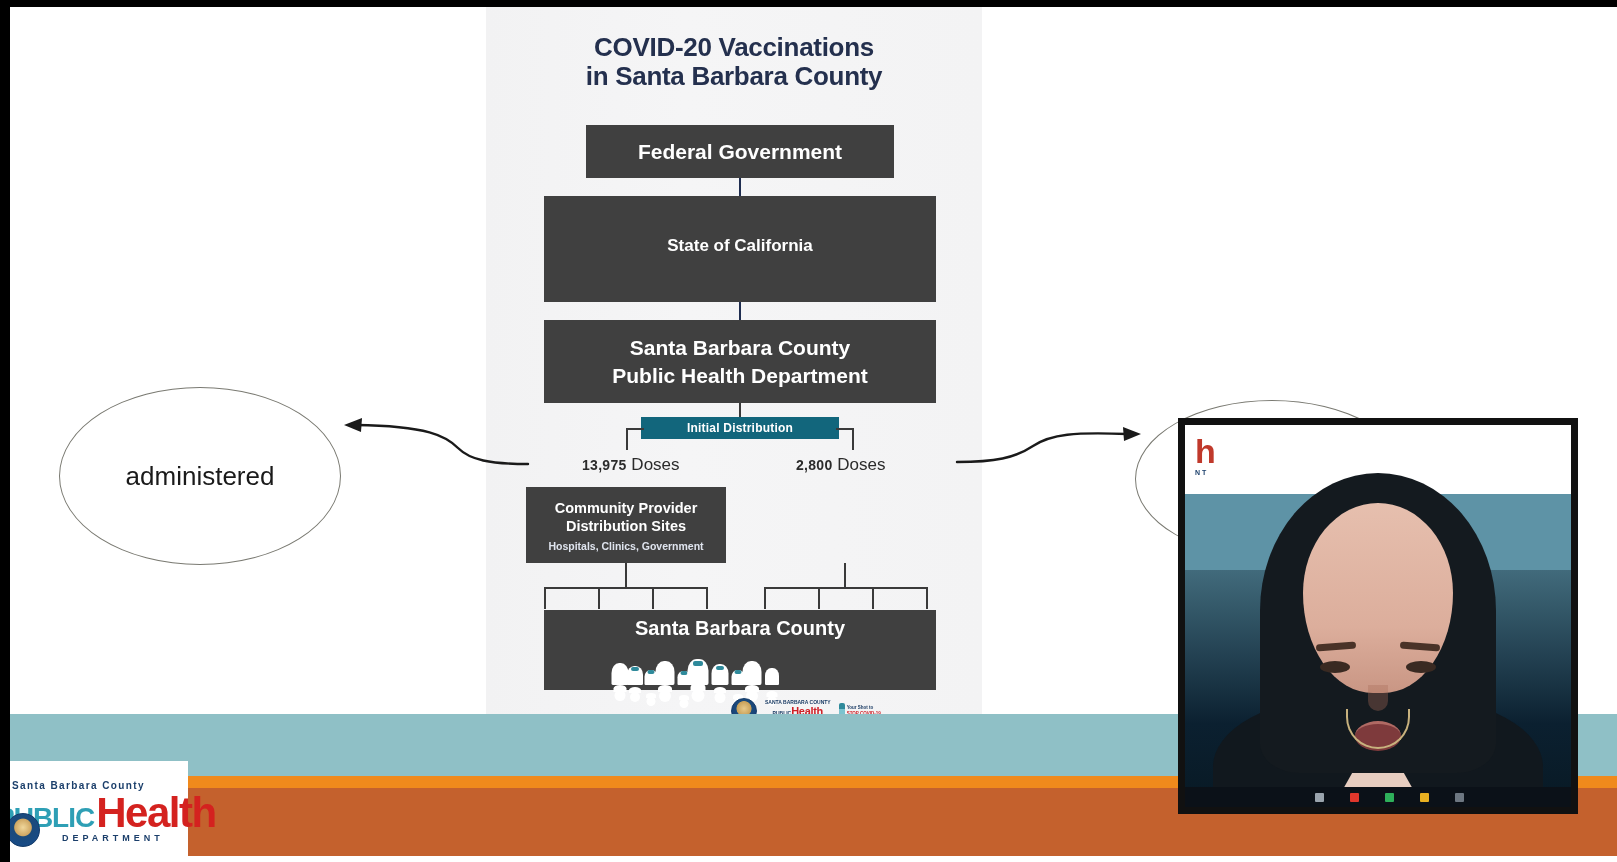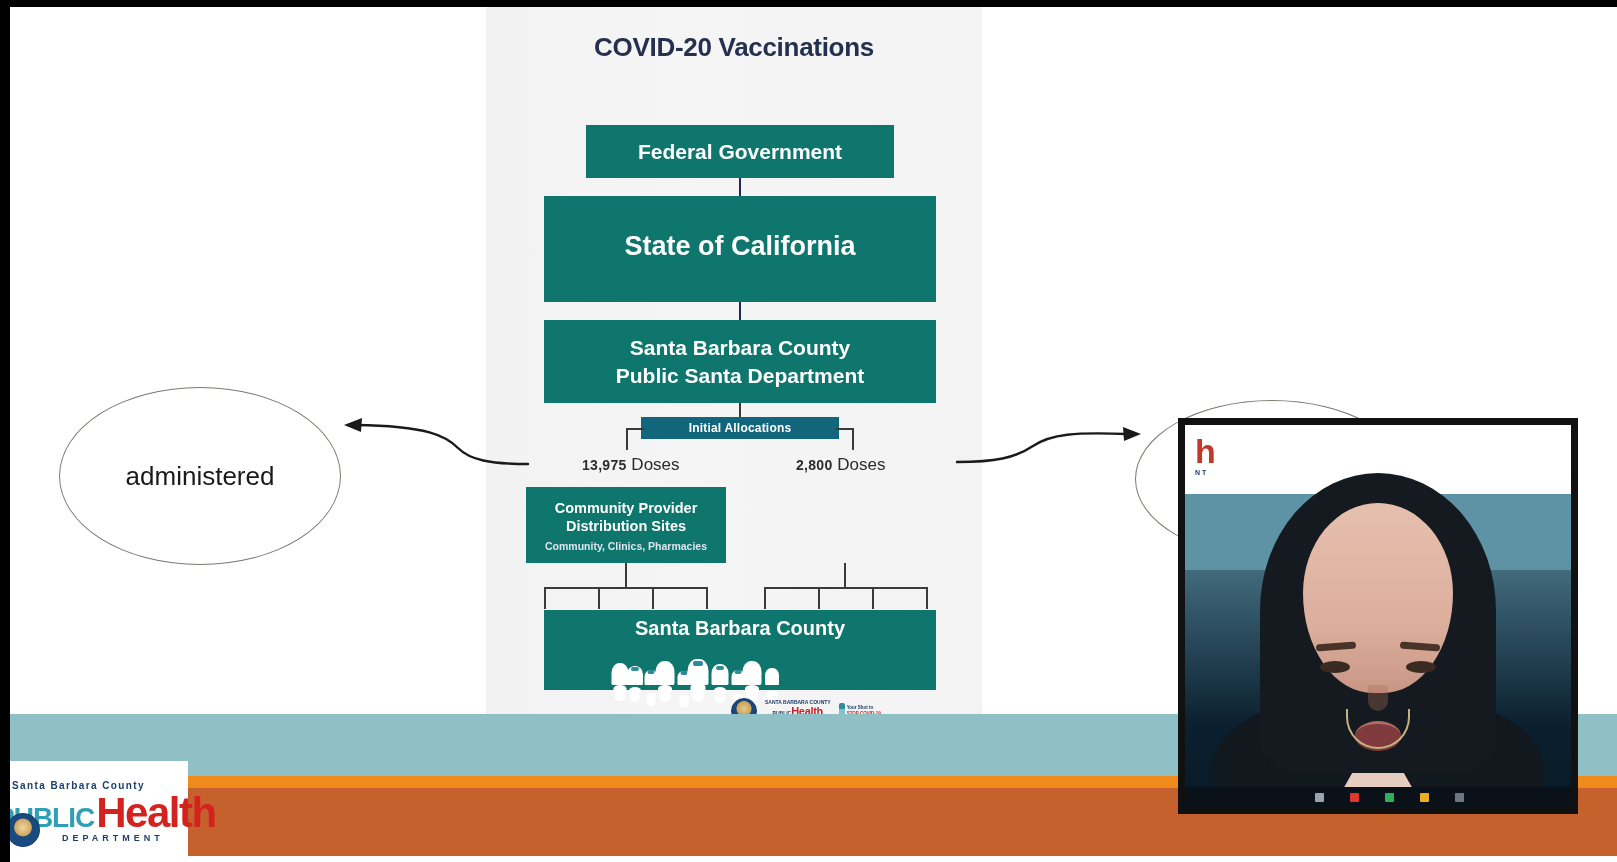--- a/index.html
+++ b/index.html
@@ -46,38 +46,38 @@
     text-align: center;
     color: #24304e;
     font-weight: bold;
     font-size: 26px;
     line-height: 29px;
     letter-spacing: -0.3px;
   }
 
   .navy-box {
     position: absolute;
-    background: #0f766e;
+    background: #404040;
     color: #ffffff;
     text-align: center;
     display: flex;
     flex-direction: column;
     align-items: center;
     justify-content: center;
   }
   .navy-box .hdr { font-weight: bold; }
 
   #box-federal {
     left: 100px; top: 118px; width: 308px; height: 53px;
     font-size: 21px;
   }
   #box-state {
     left: 58px; top: 189px; width: 392px; height: 106px;
   }
-  #box-state .hdr { font-size: 27px; margin-bottom: 6px; }
+  #box-state .hdr { font-size: 17px; margin-bottom: 6px; }
   #box-state .sub { font-size: 16px; line-height: 21px; font-weight: normal; color:#e8ebf2; }
 
   #box-county {
     left: 58px; top: 313px; width: 392px; height: 83px;
   }
   #box-county .hdr { font-size: 21px; line-height: 28px; }
 
   #box-cpds {
     left: 40px; top: 480px; width: 200px; height: 76px;
     padding: 4px 6px;
@@ -352,63 +352,64 @@
 <div id="stage">
 
   <div id="slide">
 
     <div id="infographic-panel"></div>
 
     <div id="infographic">
 
       <div class="ig-title">
         <div>COVID-20 Vaccinations</div>
+        <div>in Santa Barbara County</div>
       </div>
 
       <div class="navy-box" id="box-federal">
         <div class="hdr">Federal Government</div>
       </div>
 
       <div class="line vline" style="left:253px; top:171px; height:18px;"></div>
 
       <div class="navy-box" id="box-state">
         <div class="hdr">State of California</div>
       </div>
 
       <div class="line vline" style="left:253px; top:295px; height:18px;"></div>
 
       <div class="navy-box" id="box-county">
         <div class="hdr">Santa Barbara County</div>
-        <div class="hdr">Public Santa Department</div>
+        <div class="hdr">Public Health Department</div>
       </div>
 
       <div class="line vline thin" style="left:253px; top:396px; height:14px;"></div>
 
       <div class="teal-band">
-        <span>Initial Allocations</span>
+        <span>Initial Distribution</span>
       </div>
 
       <div class="line hline thin" style="left:140px; top:421px; width:18px;"></div>
       <div class="line vline thin" style="left:140px; top:421px; height:22px;"></div>
       <div class="line hline thin" style="left:350px; top:421px; width:18px;"></div>
       <div class="line vline thin" style="left:366px; top:421px; height:22px;"></div>
 
       <div class="dose-label" id="dose-left">
         <span class="num">13,975</span>
         <span>Doses</span>
       </div>
       <div class="dose-label" id="dose-right">
         <span class="num">2,800</span>
         <span>Doses</span>
       </div>
 
       <div class="navy-box" id="box-cpds">
         <div class="hdr">Community Provider</div>
         <div class="hdr">Distribution Sites</div>
-        <div class="sub">Community, Clinics, Pharmacies</div>
+        <div class="sub">Hospitals, Clinics, Government</div>
       </div>
 
 
       <div class="line vline thin" style="left:139px; top:556px; height:24px;"></div>
       <div class="line hline thin" style="left:58px;  top:580px; width:164px;"></div>
       <div class="line vline thin" style="left:58px;  top:580px; height:22px;"></div>
       <div class="line vline thin" style="left:112px; top:580px; height:22px;"></div>
       <div class="line vline thin" style="left:166px; top:580px; height:22px;"></div>
       <div class="line vline thin" style="left:220px; top:580px; height:22px;"></div>
 

